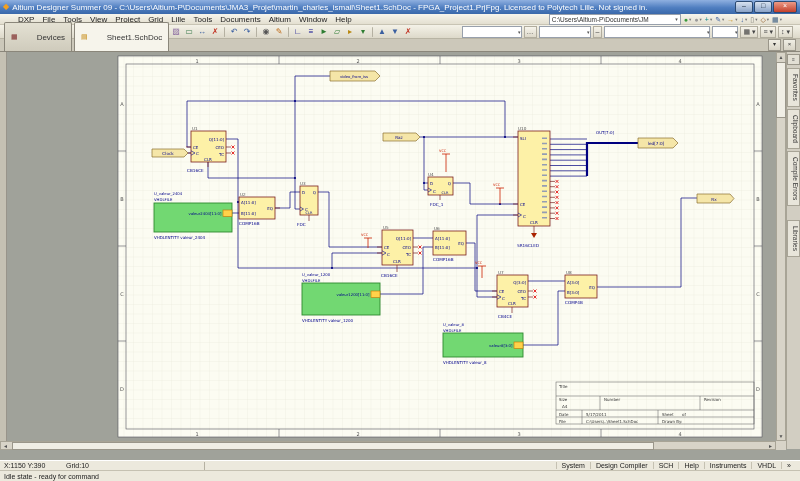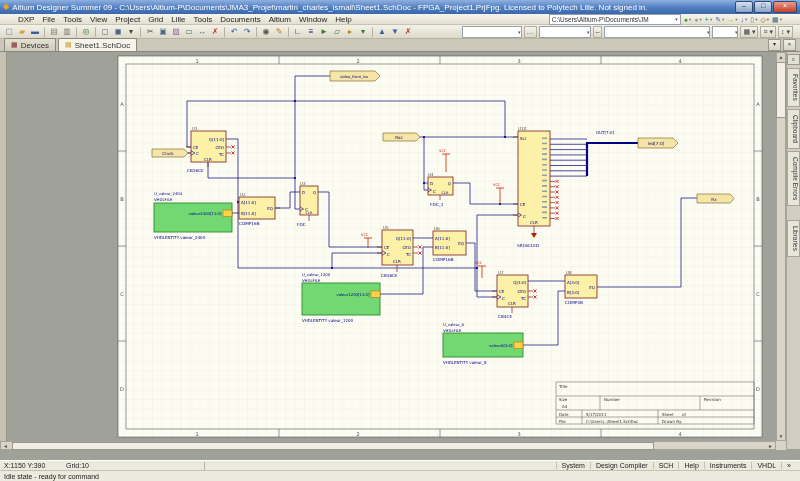--- a/index.html
+++ b/index.html
@@ -22,21 +22,21 @@
   
   .toolbar{position:absolute;left:0;top:25px;width:800px;height:14px;background:linear-gradient(#f4f2e8,#ddd9ca);display:flex;align-items:center;gap:1px;padding:0 3px;box-sizing:border-box;border-bottom:1px solid #b8b4a4;}
   .tbtn{width:12px;height:12px;display:flex;align-items:center;justify-content:center;font-size:8px;border-radius:1px;}
   [data-name="toolbar-separator"]{width:1px;height:10px;background:#b5b1a2;margin:0 2px;}
   .toolbar-right{margin-left:auto;display:flex;align-items:center;gap:2px;padding-right:4px;}
   .tb-combo{height:10px;background:#fff;border:1px solid #98a0ac;display:flex;align-items:center;font-size:6.5px;color:#444;}
   .tb-combo::after{content:"▾";font-size:5px;color:#555;margin-left:auto;}
   .tb-small{font-size:7px;color:#444;border:1px solid #b0ac9e;background:linear-gradient(#f6f4ec,#ddd9ca);height:10px;display:flex;align-items:center;padding:0 2px;}
   
   .tabbar{position:absolute;left:0;top:39px;width:800px;height:13px;background:#ccc8ba;display:flex;align-items:flex-end;padding-left:4px;box-sizing:border-box;border-bottom:1px solid #8a867a;}
-  .doctab{height:12px;display:flex;align-items:center;gap:3px;font-size:8px;padding:0 6px;border:1px solid #8a867a;border-bottom:none;background:linear-gradient(#e4e1d3,#cfcbbc);border-radius:2px 2px 0 0;color:#333;margin-right:2px;}
+  .doctab{height:12px;display:flex;align-items:center;gap:19px;font-size:8px;padding:8px 6px;border:1px solid #8a867a;border-bottom:none;background:linear-gradient(#e4e1d3,#cfcbbc);border-radius:2px 2px 0 0;color:#333;margin-right:2px;}
   .doctab.active{background:#f6f4eb;}
   .tabicon{font-size:7px;}
   .tabbar-right{margin-left:auto;display:flex;gap:2px;align-items:center;padding-right:4px;align-self:center;}
   .tbr{width:11px;height:10px;border:1px solid #9a968a;background:linear-gradient(#f0eee4,#d8d4c6);font-size:6px;line-height:9px;text-align:center;color:#444;}
   
   .schematic-wrap{position:absolute;left:0;top:52px;width:776px;height:389px;}
   .leftgrip{position:absolute;left:0;top:52px;width:6px;height:389px;background:#c5c1b3;border-right:1px solid #98948a;}
   .vscroll{position:absolute;left:776px;top:52px;width:10px;height:389px;background:#d8d4c8;border:1px solid #a8a496;box-sizing:border-box;display:flex;flex-direction:column;align-items:center;font-size:5px;color:#555;}
   .vthumb{width:8px;height:54px;background:#f0eee5;border:1px solid #9a968a;margin-top:1px;}
   .hscroll{position:absolute;left:0;top:441px;width:776px;height:9px;background:#d8d4c8;border:1px solid #a8a496;box-sizing:border-box;display:flex;align-items:center;font-size:5px;color:#555;}

